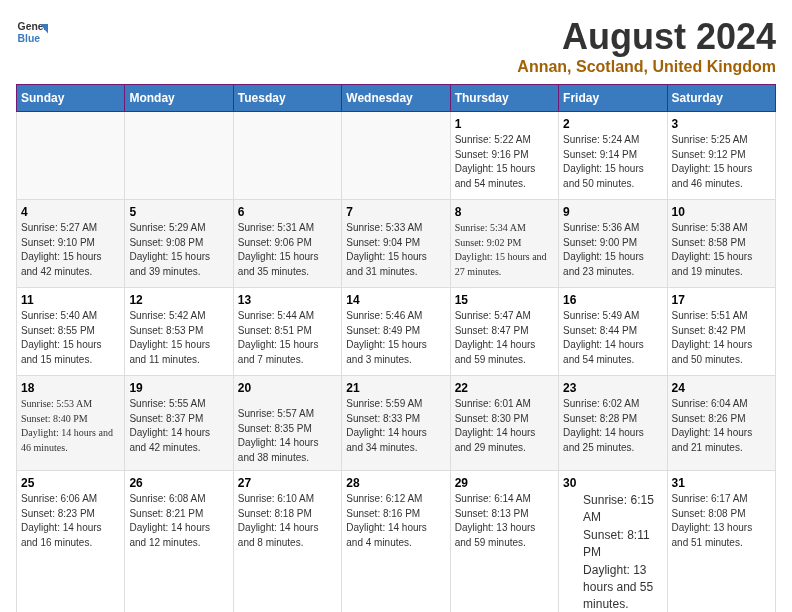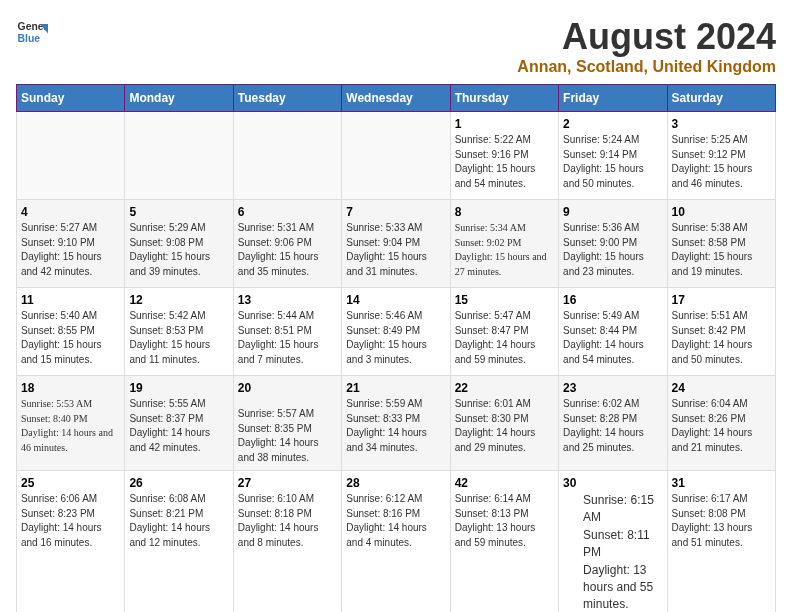--- a/index.html
+++ b/index.html
@@ -238,21 +238,21 @@
         </td>
         <td>
           <span class="day-number">27</span>
           <div class="day-info" style="font-size: 10px; line-height: 1.45; color: rgb(51, 51, 51);">Sunrise: 6:10 AM<br>Sunset: 8:18 PM<br>Daylight: 14 hours and 8 minutes.</div>
         </td>
         <td>
           <span class="day-number">28</span>
           <div class="day-info" style="font-size: 10px; line-height: 1.45; color: rgb(51, 51, 51);">Sunrise: 6:12 AM<br>Sunset: 8:16 PM<br>Daylight: 14 hours and 4 minutes.</div>
         </td>
         <td>
-          <span class="day-number">42</span>
+          <span class="day-number">29</span>
           <div class="day-info" style="font-size: 10px; line-height: 1.45; color: rgb(51, 51, 51);">Sunrise: 6:14 AM<br>Sunset: 8:13 PM<br>Daylight: 13 hours and 59 minutes.</div>
         </td>
         <td>
           <span class="day-number">30</span>
           <div class="day-info" style="font-size: 12px; line-height: 1.45; color: rgb(51, 51, 51); margin-left: 20px;">Sunrise: 6:15 AM<br>Sunset: 8:11 PM<br>Daylight: 13 hours and 55 minutes.</div>
         </td>
         <td>
           <span class="day-number">31</span>
           <div class="day-info" style="font-size: 10px; line-height: 1.45; color: rgb(51, 51, 51);">Sunrise: 6:17 AM<br>Sunset: 8:08 PM<br>Daylight: 13 hours and 51 minutes.</div>
         </td>

